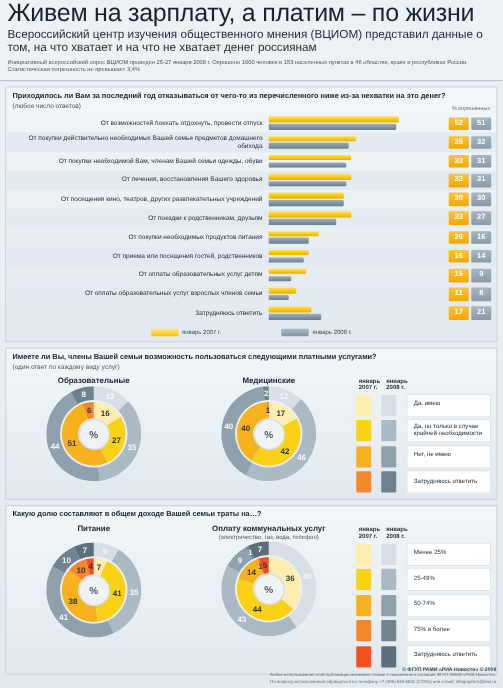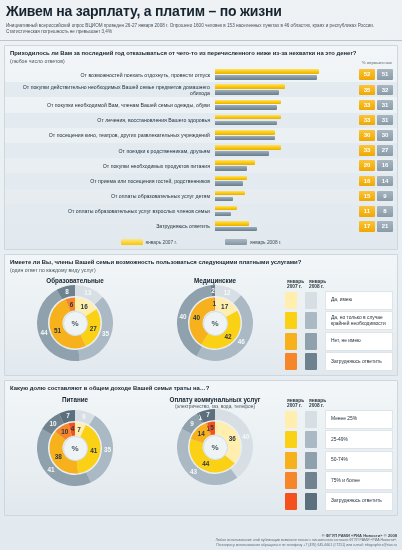--- a/index.html
+++ b/index.html
@@ -7,21 +7,21 @@
     width:402px;height:550px;overflow:hidden;
     background:#e9eef2;
     font-family:"Liberation Sans","DejaVu Sans",sans-serif;
     color:#1d2b36;
     -webkit-font-smoothing:antialiased;
   }
   .page{position:relative;width:402px;height:550px;background:linear-gradient(180deg,#eef2f5 0%,#e3eaef 100%);}
 
   
   .header{padding:4px 6px 2px 6px;}
-  .h1{font-size:14px;font-weight:bold;letter-spacing:-0.2px;line-height:15px;color:#16242f;}
+  .h1{font-size:20px;font-weight:normal;letter-spacing:-0.2px;line-height:15px;color:#16242f;}
   .h2{font-size:9.4px;font-weight:normal;line-height:10.6px;margin-top:3px;color:#1d2b36;}
   .sub{font-size:4.6px;line-height:6px;margin-top:4px;color:#46525c;}
   .rule{height:1px;background:#b9c6cf;margin:3px 0 0 0;}
 
   
   .panel{margin:4px 4px 0 4px;background:linear-gradient(180deg,#f2f6f8 0%,#e2e9ee 100%);
          border:1px solid #ccd7de;border-radius:1px;position:relative;}
   .q{font-size:5.9px;font-weight:bold;padding:4px 5px 0 5px;color:#16242f;line-height:7px;}
   .qs{font-size:5.2px;padding:1px 5px 2px 5px;color:#4a5862;}
   .pct{position:absolute;right:5px;font-size:4.3px;color:#5d6b75;}
@@ -67,20 +67,21 @@
   .f1{font-size:4.1px;font-weight:bold;color:#3c4a54;}
   .f2{font-size:3.5px;color:#5d6b75;line-height:4.4px;}
 </style>
 </head>
 <body>
 
 <div class="page">
 
   <div class="header">
     <div class="h1">Живем на зарплату, а платим – по жизни</div>
+    <div class="h2">Всероссийский центр изучения общественного мнения (ВЦИОМ) представил данные о том, на что хватает и на что не хватает денег россиянам</div>
     <div class="sub">Инициативный всероссийский опрос ВЦИОМ проведен 26-27 января 2008 г. Опрошено 1600 человек в 153 населенных пунктах в 46 областях, краях и республиках России. Статистическая погрешность не превышает 3,4%</div>
   </div>
   <div class="rule"></div>
 
   <div class="panel">
     <div class="q">Приходилось ли Вам за последний год отказываться от чего-то из перечисленного ниже из-за нехватки на это денег?</div>
     <div class="qs">(любое число ответов)</div>
     <div class="pct" style="top:14px;">% опрошенных</div>
     <div class="bars" id="bar-rows">
         <div class="row">

